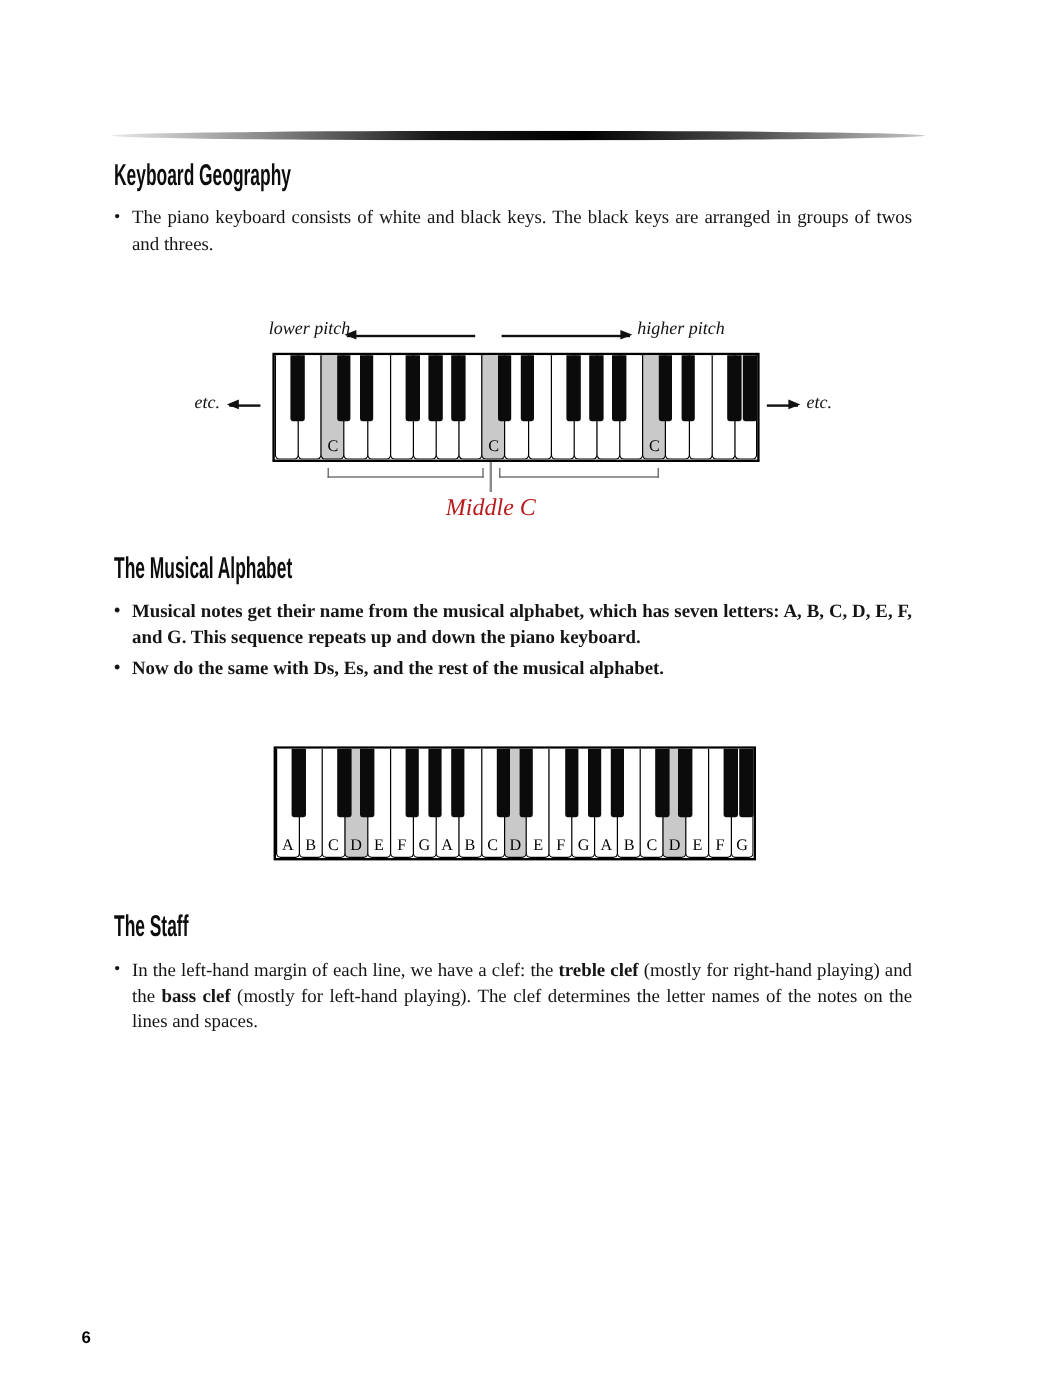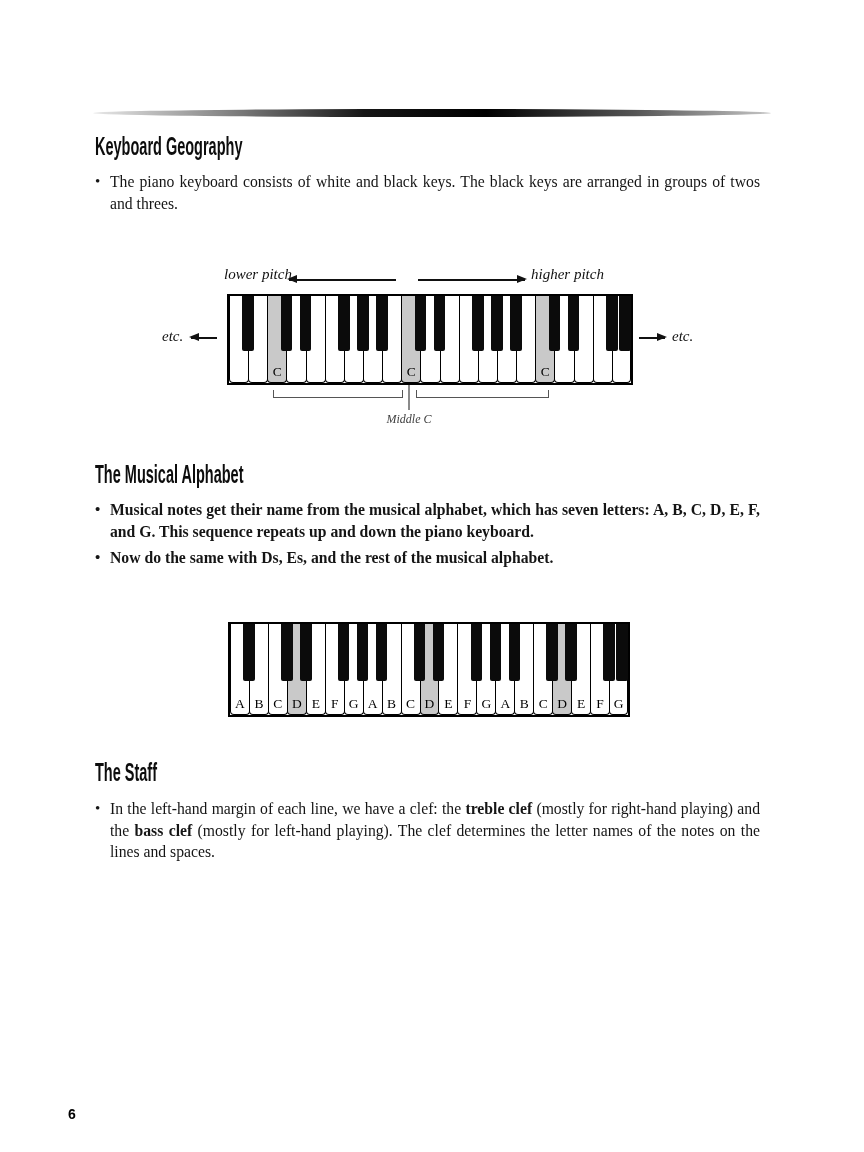--- a/index.html
+++ b/index.html
@@ -74,21 +74,21 @@
 
   
   .brk {
     position:absolute; height:8px;
     border-left:1.5px solid #555; border-right:1.5px solid #555; border-bottom:1.5px solid #555;
     box-sizing:border-box;
   }
   .mcline { position:absolute; width:1.5px; background:#8a8a8a; }
   .mclabel {
     position:absolute; text-align:center; font-style:italic;
-    font-size:12px; font-family:"Liberation Serif", serif; color:#404040;
+    font-size:20px; font-family:"Liberation Serif", serif; color:#b91c1c;
   }
 
   .pagenum {
     position:absolute; left:68px; top:1106px;
     font-family:"Liberation Sans", sans-serif; font-weight:700; font-size:14px; color:#000;
   }
 </style>
 </head>
 <body>
 

